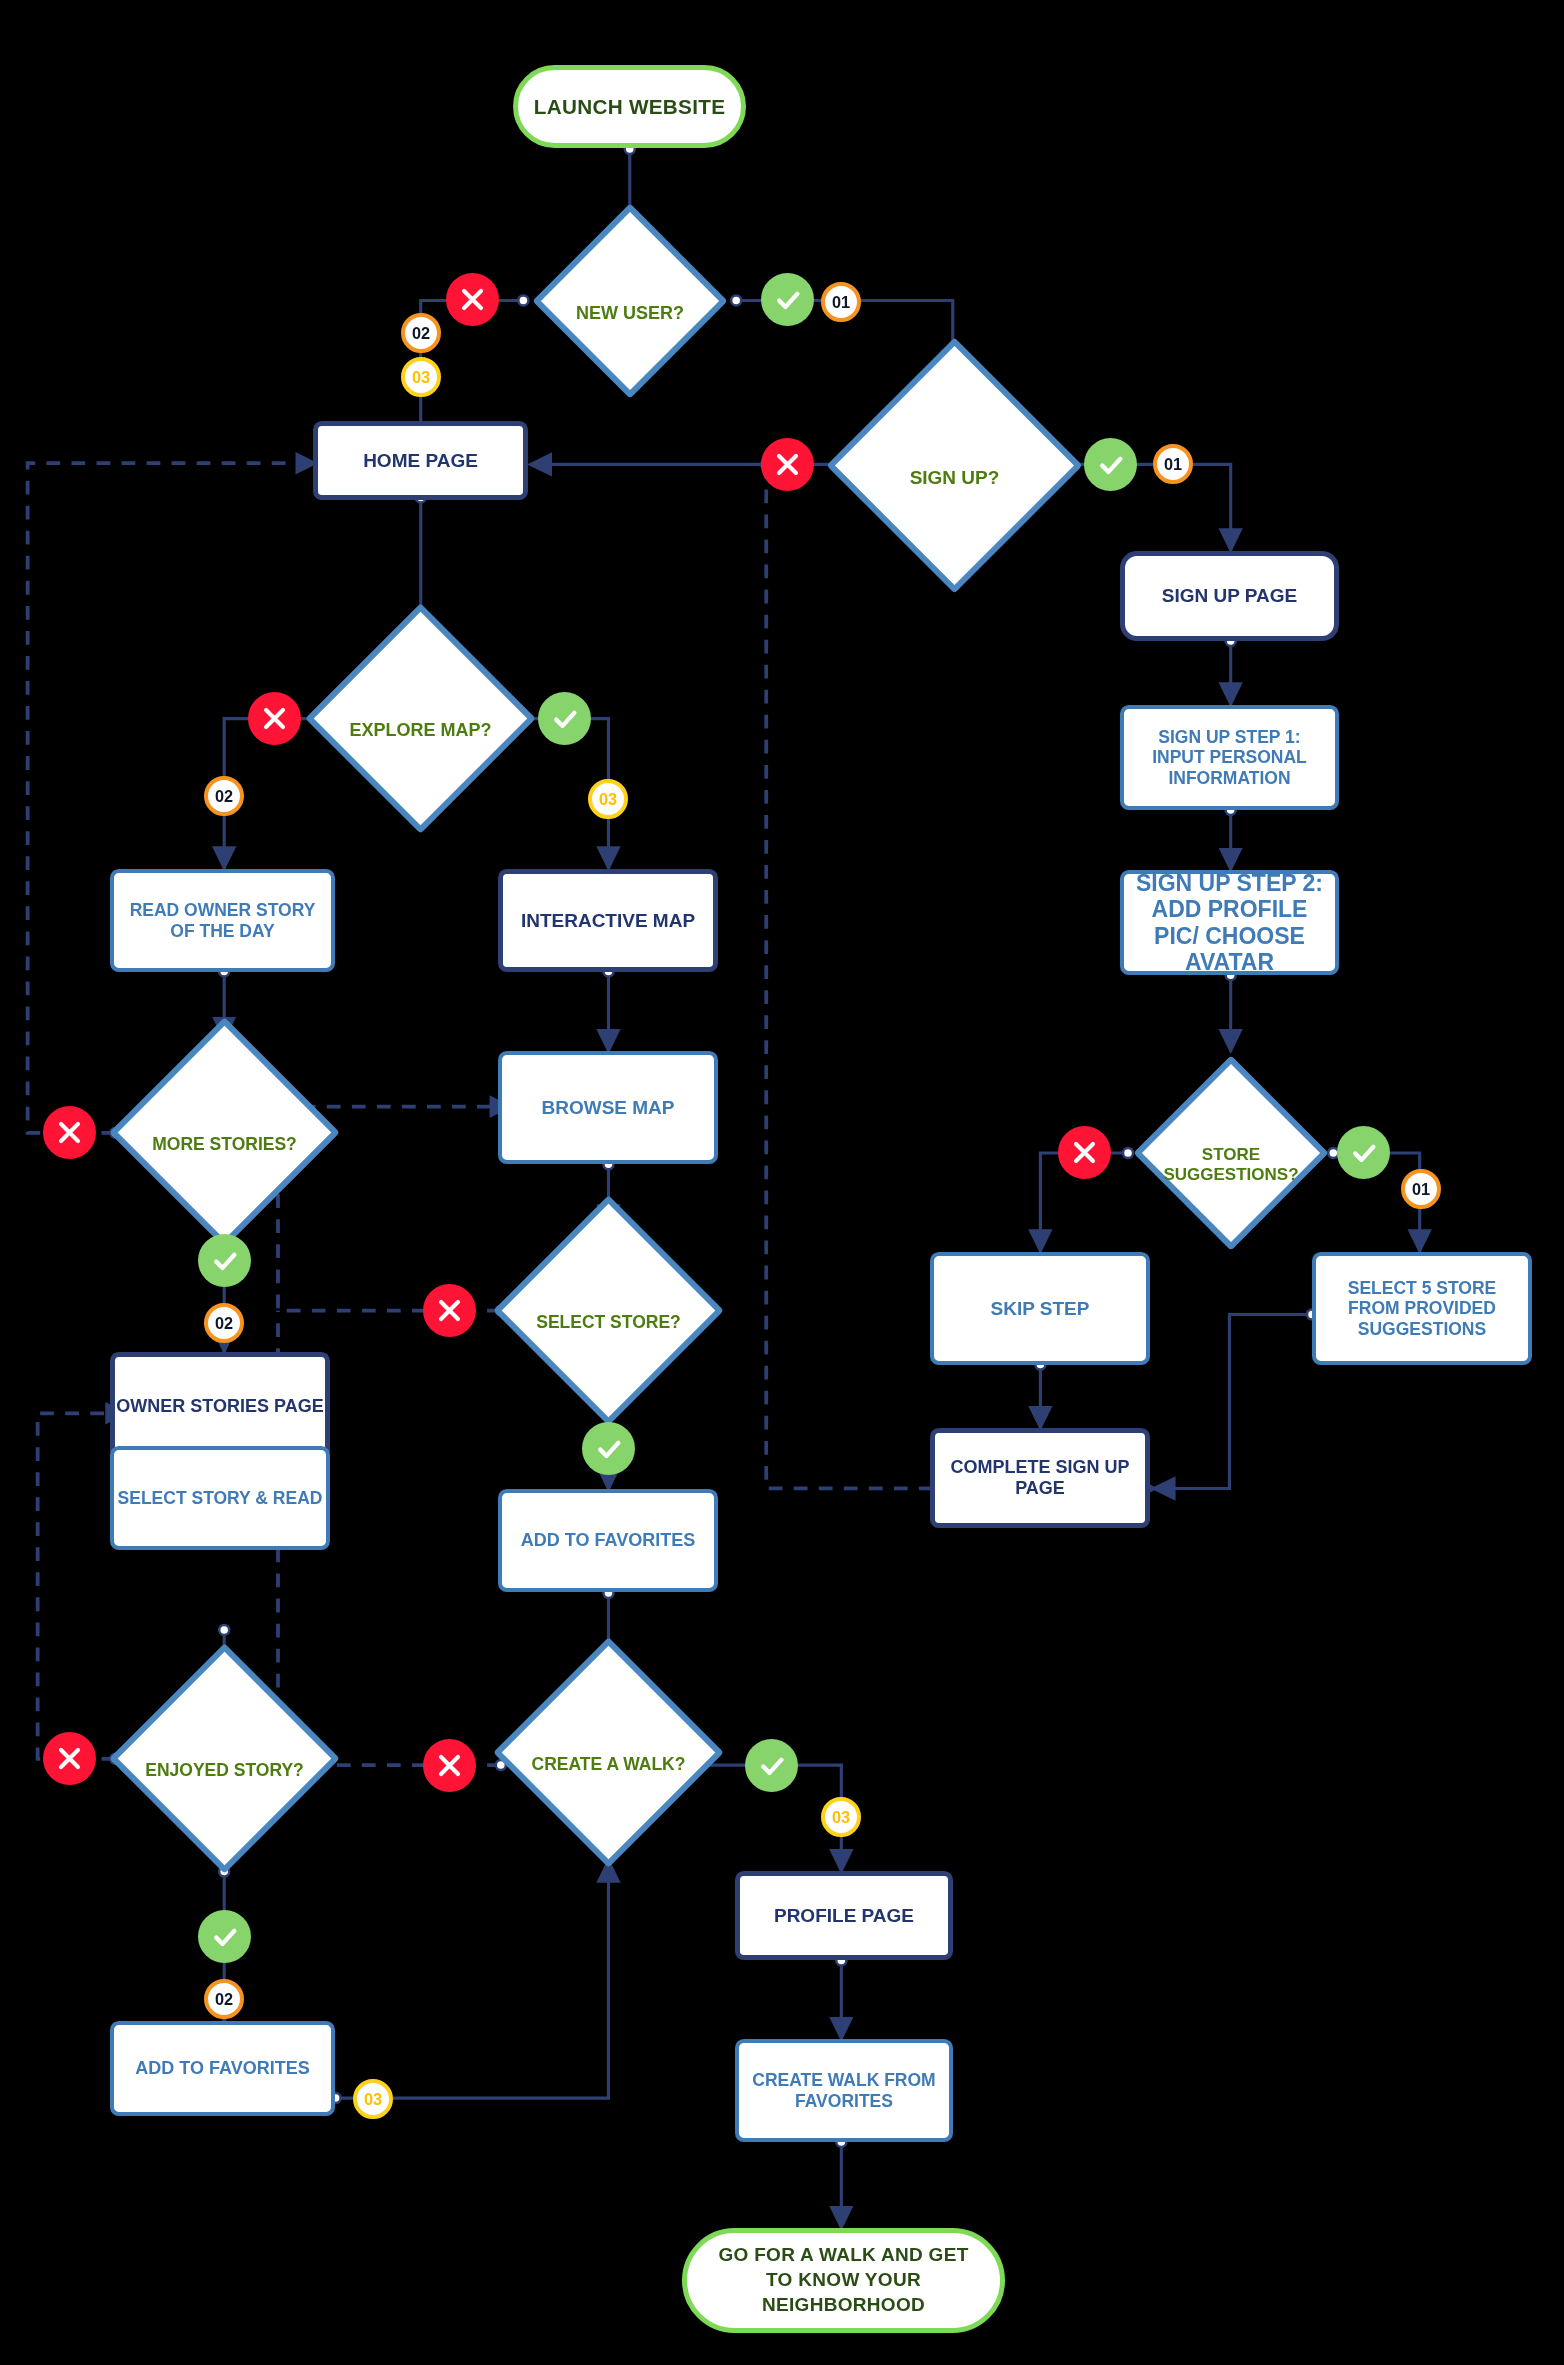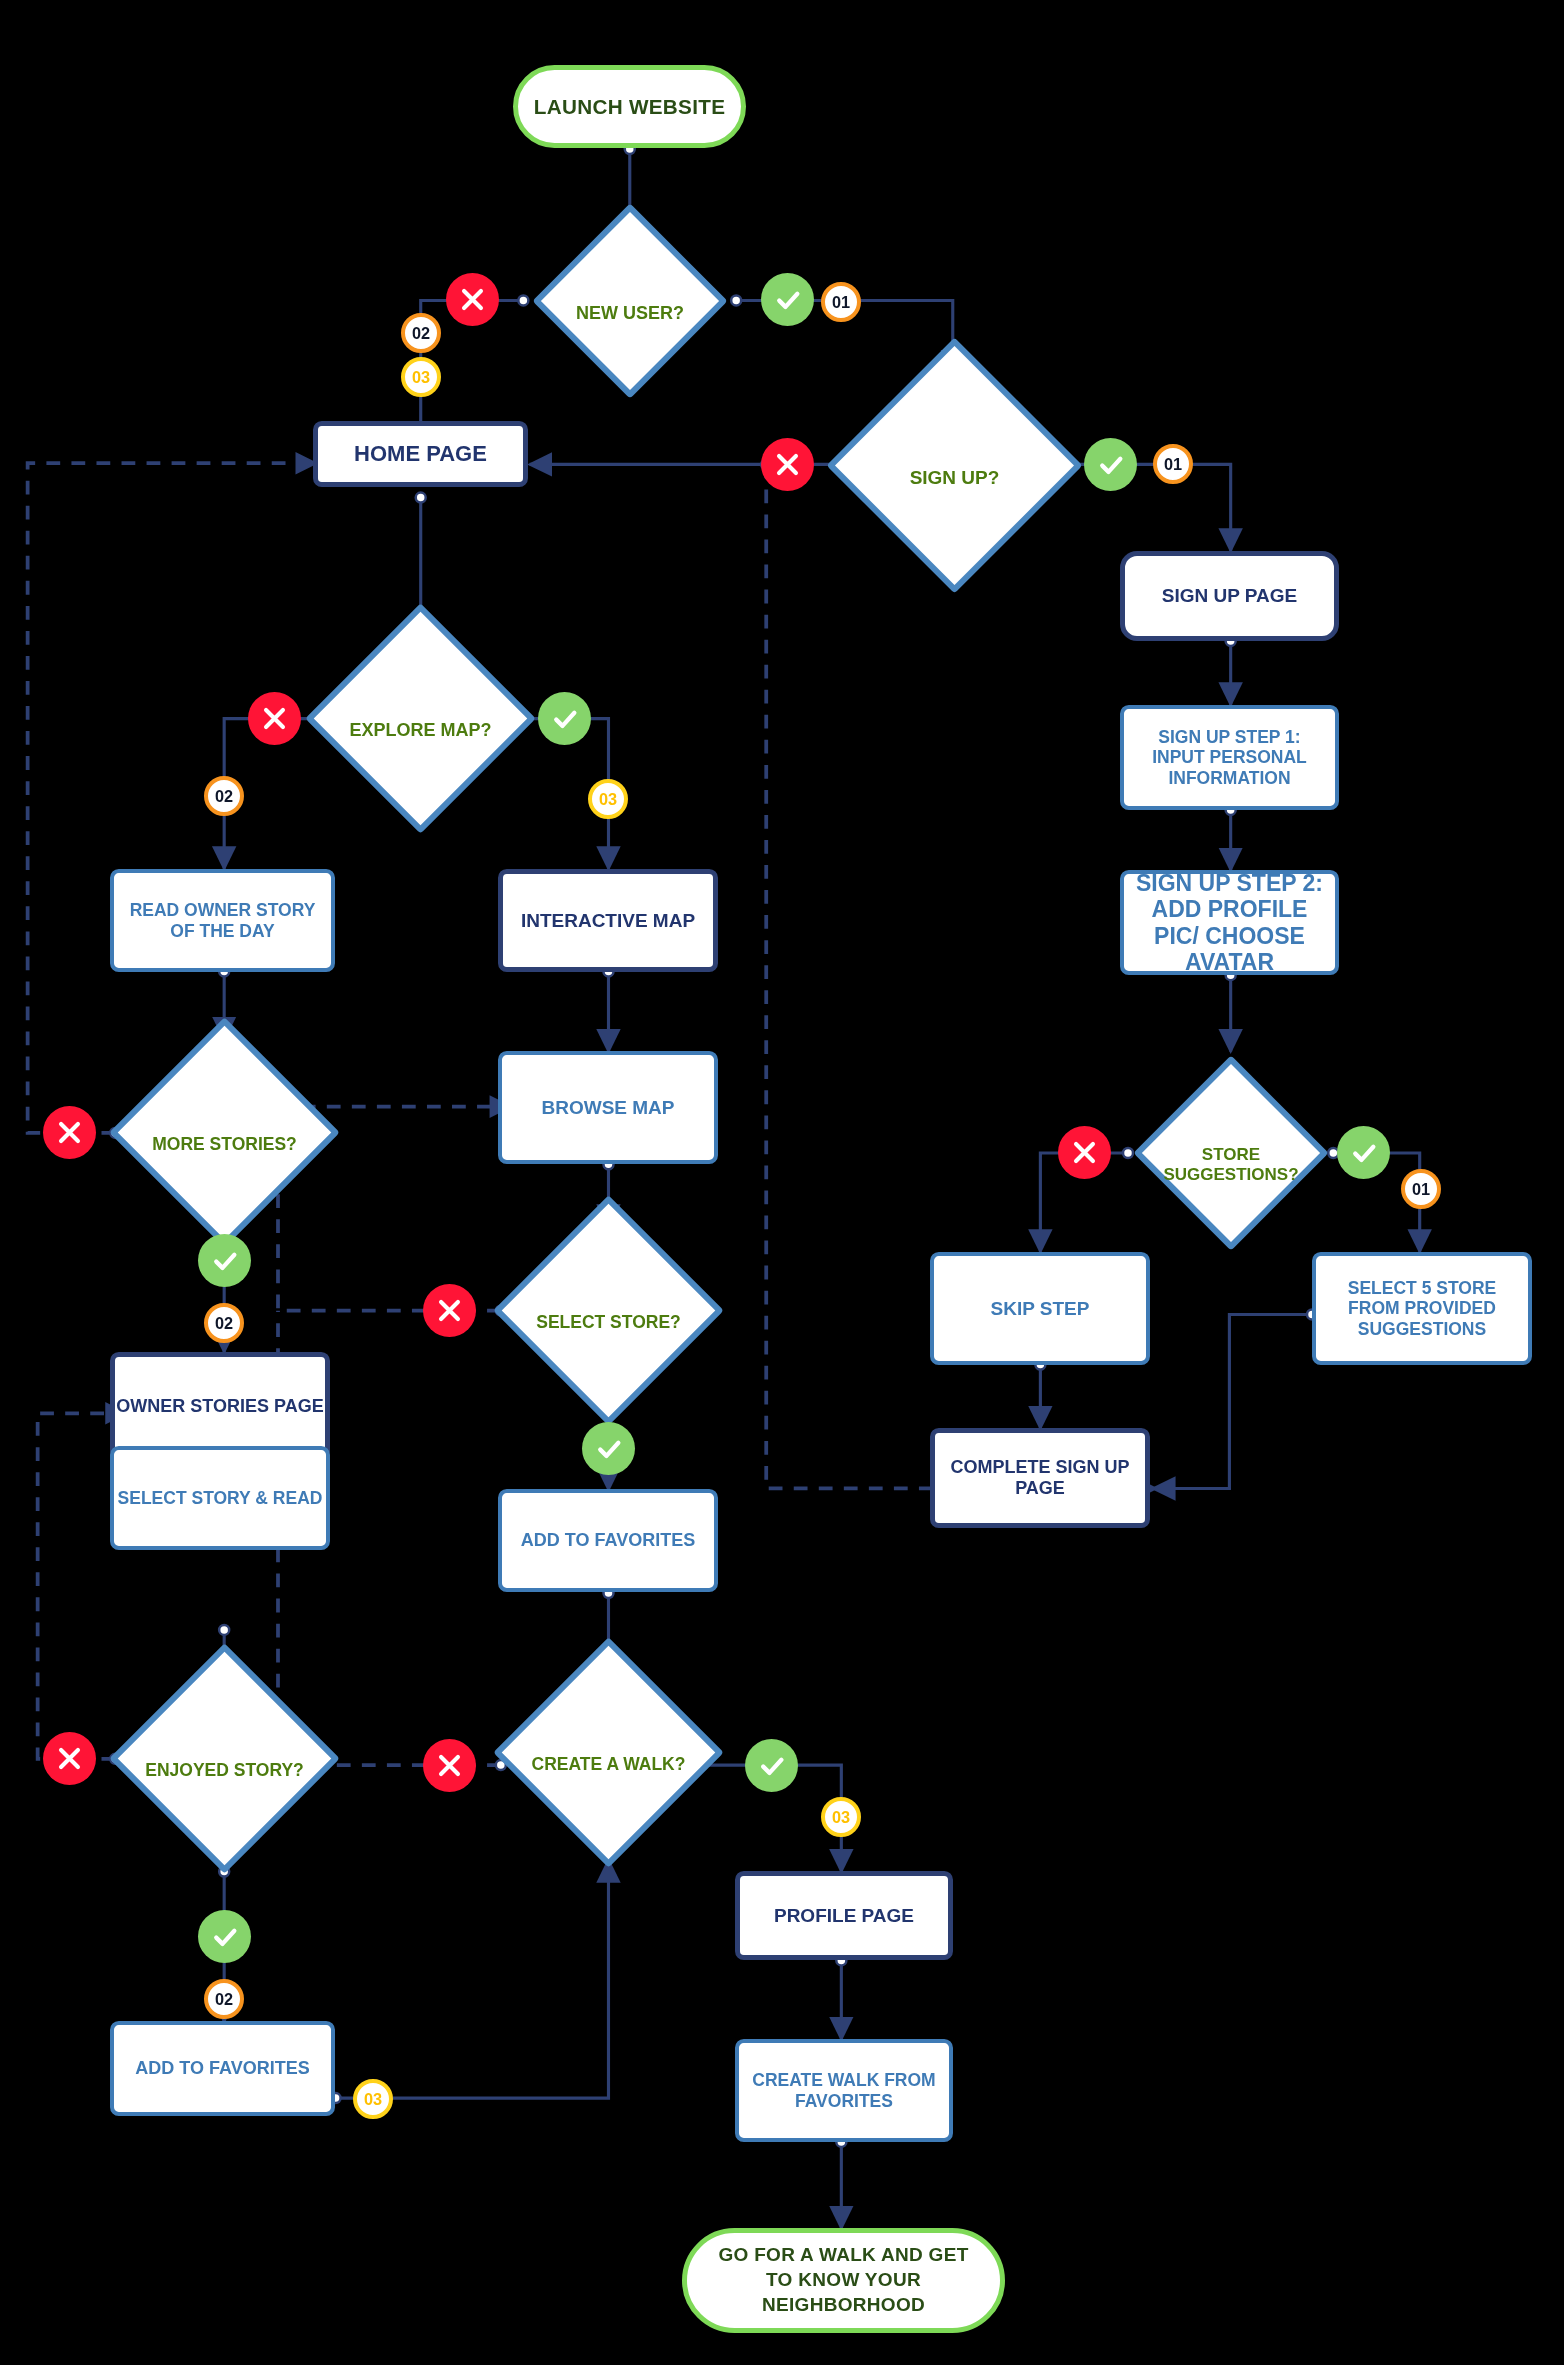--- a/index.html
+++ b/index.html
@@ -165,21 +165,21 @@
 
   <div class="node term" style="left:513px;top:65px;width:233px;height:83px;font-size:20.7px;">
     <span>LAUNCH WEBSITE</span>
   </div>
 
   <div class="dec" style="left:561px;top:232px;width:138px;height:138px;">
     <div class="dia"></div>
     <div class="lbl" style="font-size:18px;">NEW USER?</div>
   </div>
 
-  <div class="node proc dark" style="left:313px;top:421px;width:215px;height:66px;font-size:22px;">
+  <div class="node proc dark" style="left:313px;top:421px;width:215px;height:79px;font-size:19px;">
     <span>HOME PAGE</span>
   </div>
 
   <div class="dec" style="left:864px;top:375px;width:181px;height:181px;">
     <div class="dia"></div>
     <div class="lbl" style="font-size:19px;">SIGN UP?</div>
   </div>
 
   <div class="node proc dark" style="left:1120px;top:551px;width:219px;height:90px;font-size:19px;border-radius:17px;">
     <span>SIGN UP PAGE</span>

